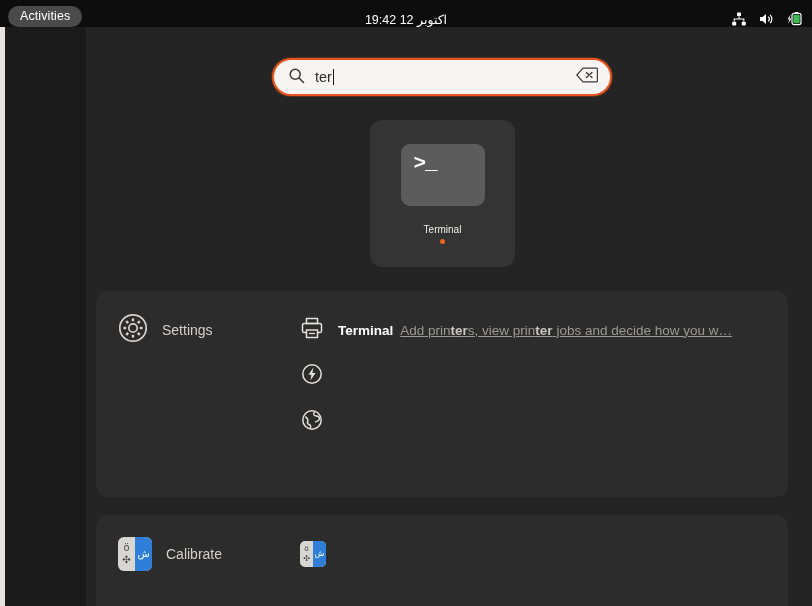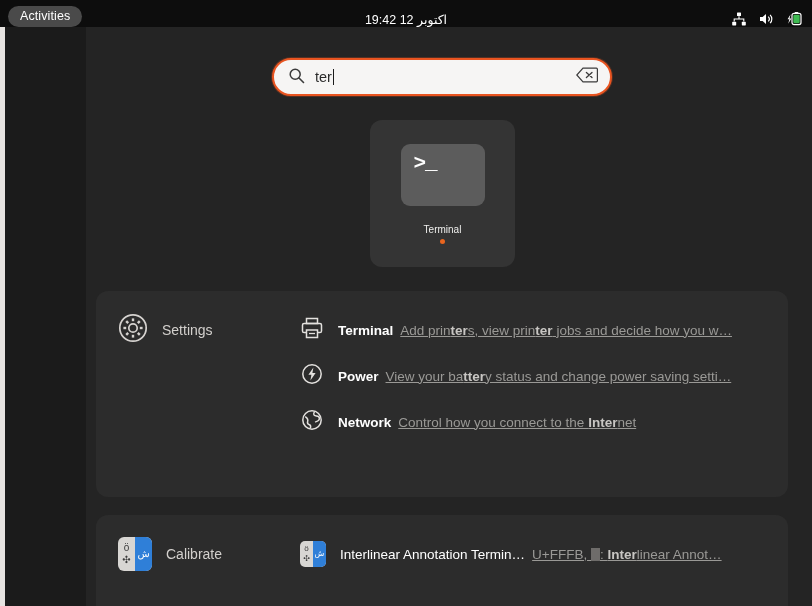--- a/index.html
+++ b/index.html
@@ -538,32 +538,30 @@
     </div>
 
 
     <div class="result-row">
       <span class="result-icon">
         <svg width="24" height="24" viewBox="0 0 24 24">
           <circle cx="12" cy="12" r="9.2" fill="none" stroke="#e3e1de" stroke-width="1.5"></circle>
           <path d="M13.4 5.6 L8.4 12.8 H11.4 L10.4 18.4 L15.6 11 H12.4 Z" fill="#e3e1de"></path>
         </svg>
       </span>
-      <span class="result-text"><span class="result-title">Power</span><span class="result-desc">View your ba<b>tter</b>y status and change power saving setti…</span></span>
     </div>
 
     <div class="result-row">
       <span class="result-icon">
         <svg width="24" height="24" viewBox="0 0 24 24">
           <circle cx="12" cy="12" r="9.2" fill="none" stroke="#e3e1de" stroke-width="1.5"></circle>
           <path d="M5.2 8.6 c2.2 1.4 3 3.4 2.4 5.2 c-0.4 1.3 0.6 2.6 1.8 3 c1.4 0.5 1.4 2 1 3.3" fill="none" stroke="#e3e1de" stroke-width="1.5"></path>
           <path d="M14.6 3.4 c-0.6 1.6 -1.8 2.6 -0.4 3.8 c1.2 1 3.2 0.4 4.4 1.4 c1 0.9 1 2.4 0.2 3.6 c-0.9 1.3 -2.6 1 -3.6 2" fill="none" stroke="#e3e1de" stroke-width="1.5"></path>
         </svg>
       </span>
-      <span class="result-text"><span class="result-title">Network</span><span class="result-desc">Control how you connect to the <b>Inter</b>net</span></span>
     </div>
 
   </div>
 </div>
 
 <div class="section" id="section-characters">
   <div class="provider">
     <span class="char-icon char-icon-lg">
       <span class="lh">
           <span>ö</span>
@@ -575,16 +573,15 @@
   </div>
   <div class="results">
     <div class="result-row">
       <span class="char-icon result-icon">
         <span class="lh">
             <span>ö</span>
             <span>✣</span>
           </span>
         <span class="rh">ش</span>
       </span>
-      <span class="result-text"><span class="result-title" style="font-weight:normal;color:#ffffff;">Interlinear Annotation Termin…</span><span class="result-desc">U+FFFB, <span class="glyph-box"></span>: <b>Inter</b>linear Annot…</span></span>
     </div>
   </div>
 </div>
 
 </body></html>

